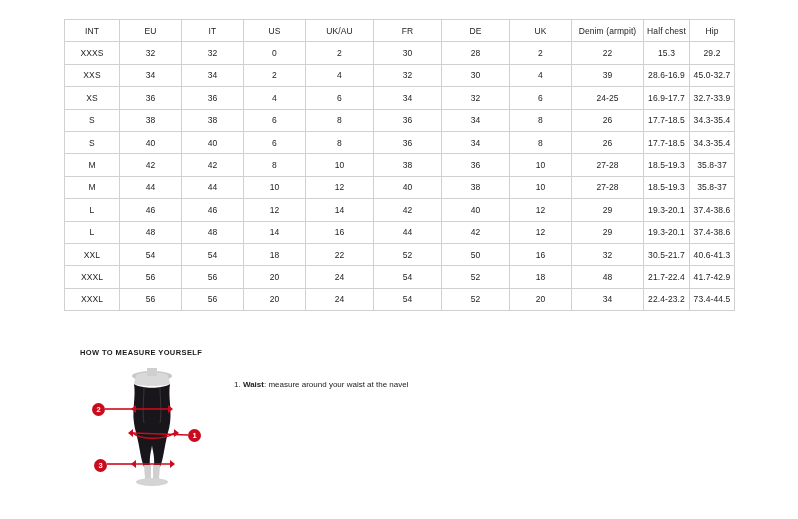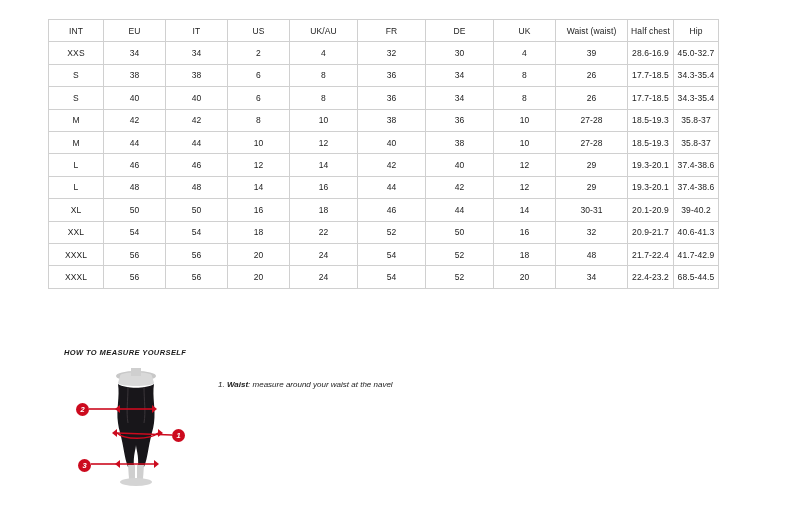--- a/index.html
+++ b/index.html
@@ -16,21 +16,21 @@
   }
   .page {
     position: relative;
     width: 798px;
     height: 519px;
   }
 
   
   .table-wrap {
     position: absolute;
-    left: 48px;
+    left: 64px;
     top: 19px;
     width: 670px;
   }
   table.size-table {
     border-collapse: collapse;
     width: 670px;
     table-layout: fixed;
   }
   table.size-table th,
   table.size-table td {
@@ -59,24 +59,23 @@
   col.c7 { width: 62px; }
   col.c8 { width: 72px; }
   col.c9 { width: 46px; }
   col.c10 { width: 45px; }
 
   
 
   
   .measure {
     position: absolute;
-    left: 64px;
+    left: 80px;
     top: 348px;
     width: 670px;
-    font-style: italic;
   }
   .measure-title {
     font-size: 7.5px;
     font-weight: bold;
     letter-spacing: 0.4px;
     color: #1a1a1a;
     margin-bottom: 10px;
   }
   .measure-body {
     position: relative;
@@ -145,38 +144,64 @@
       <thead>
         <tr>
           <th>INT</th>
           <th>EU</th>
           <th>IT</th>
           <th>US</th>
           <th>UK/AU</th>
           <th>FR</th>
           <th>DE</th>
           <th>UK</th>
-          <th>Waist (waist)</th>
+          <th>Denim (armpit)</th>
           <th>Half chest</th>
           <th>Hip</th>
         </tr>
       </thead>
       <tbody>
+        <tr>
+          <td>XXXS</td>
+          <td>32</td>
+          <td>32</td>
+          <td>0</td>
+          <td>2</td>
+          <td>30</td>
+          <td>28</td>
+          <td>2</td>
+          <td>22</td>
+          <td>15.3</td>
+          <td>29.2</td>
+        </tr>
         <tr>
           <td>XXS</td>
           <td>34</td>
           <td>34</td>
           <td>2</td>
           <td>4</td>
           <td>32</td>
           <td>30</td>
           <td>4</td>
           <td>39</td>
           <td>28.6-16.9</td>
           <td>45.0-32.7</td>
+        </tr>
+        <tr>
+          <td>XS</td>
+          <td>36</td>
+          <td>36</td>
+          <td>4</td>
+          <td>6</td>
+          <td>34</td>
+          <td>32</td>
+          <td>6</td>
+          <td>24-25</td>
+          <td>16.9-17.7</td>
+          <td>32.7-33.9</td>
         </tr>
         <tr>
           <td>S</td>
           <td>38</td>
           <td>38</td>
           <td>6</td>
           <td>8</td>
           <td>36</td>
           <td>34</td>
           <td>8</td>
@@ -243,43 +268,30 @@
           <td>14</td>
           <td>16</td>
           <td>44</td>
           <td>42</td>
           <td>12</td>
           <td>29</td>
           <td>19.3-20.1</td>
           <td>37.4-38.6</td>
         </tr>
         <tr>
-          <td>XL</td>
-          <td>50</td>
-          <td>50</td>
-          <td>16</td>
-          <td>18</td>
-          <td>46</td>
-          <td>44</td>
-          <td>14</td>
-          <td>30-31</td>
-          <td>20.1-20.9</td>
-          <td>39-40.2</td>
-        </tr>
-        <tr>
           <td>XXL</td>
           <td>54</td>
           <td>54</td>
           <td>18</td>
           <td>22</td>
           <td>52</td>
           <td>50</td>
           <td>16</td>
           <td>32</td>
-          <td>20.9-21.7</td>
+          <td>30.5-21.7</td>
           <td>40.6-41.3</td>
         </tr>
         <tr>
           <td>XXXL</td>
           <td>56</td>
           <td>56</td>
           <td>20</td>
           <td>24</td>
           <td>54</td>
           <td>52</td>
@@ -292,21 +304,21 @@
           <td>XXXL</td>
           <td>56</td>
           <td>56</td>
           <td>20</td>
           <td>24</td>
           <td>54</td>
           <td>52</td>
           <td>20</td>
           <td>34</td>
           <td>22.4-23.2</td>
-          <td>68.5-44.5</td>
+          <td>73.4-44.5</td>
         </tr>
       </tbody>
     </table>
   </div>
 
   <div class="measure">
     <div class="measure-title">HOW TO MEASURE YOURSELF</div>
 
     <div class="measure-body">
 

